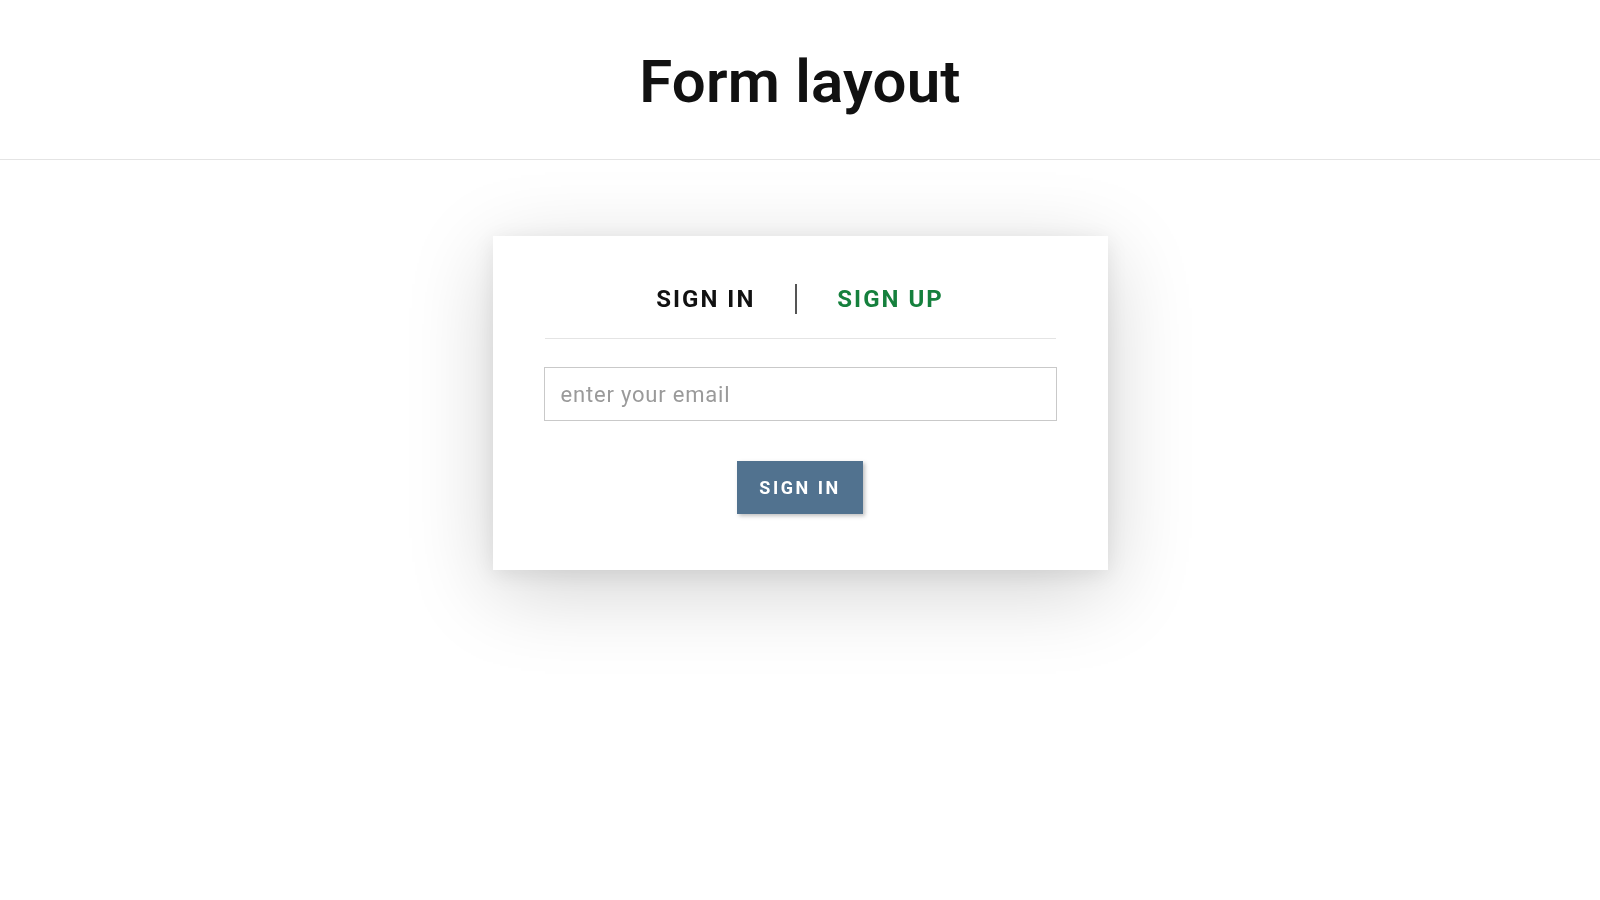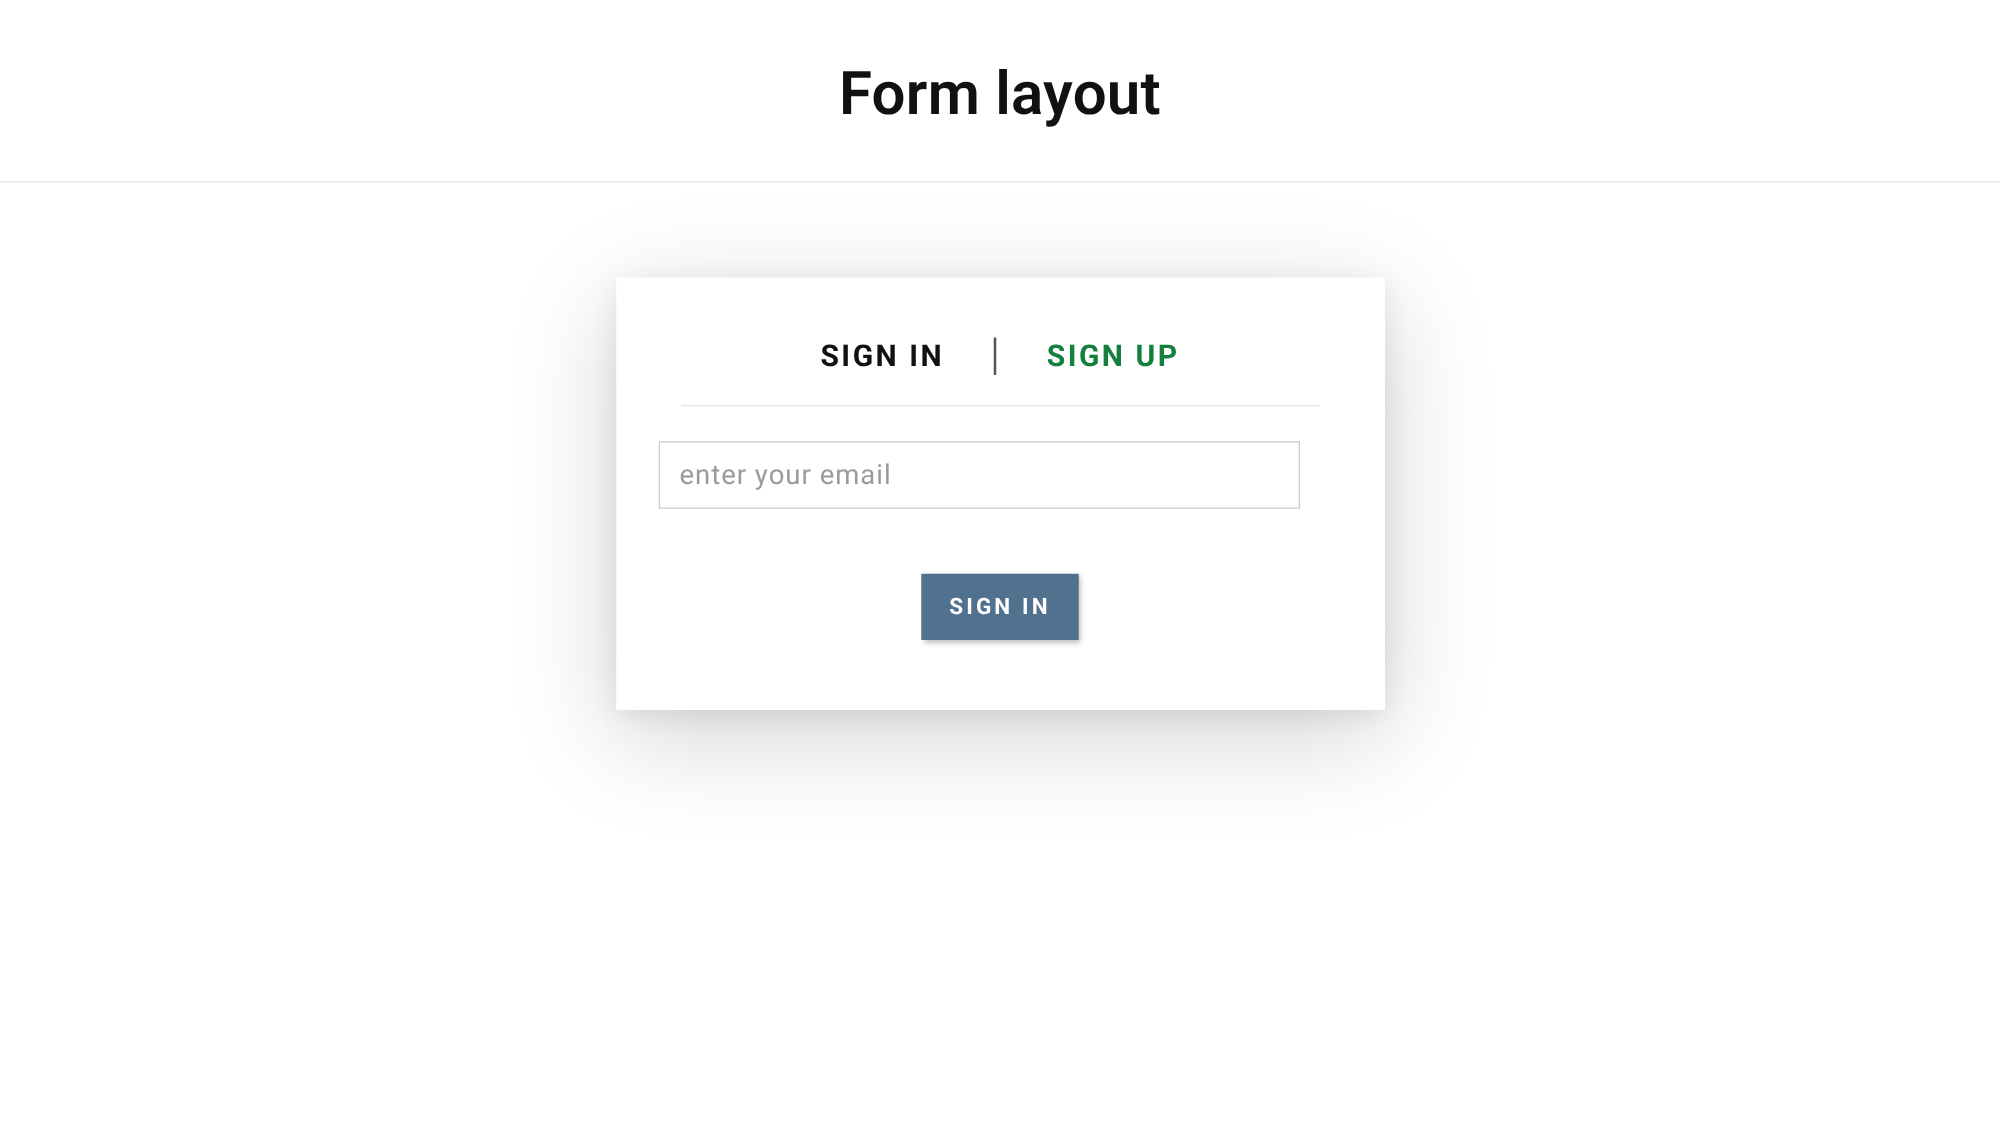--- a/index.html
+++ b/index.html
@@ -13,21 +13,21 @@
       width: 1600px;
       height: 900px;
       overflow: hidden;
     }
     .page-header {
       text-align: center;
       padding: 46px 0 42px 0;
       border-bottom: 1px solid #e4e4e4;
     }
     .page-header h1 {
-      font-size: 48px;
+      font-size: 60px;
       font-weight: 600;
       color: #111;
       letter-spacing: 0.2px;
     }
     .stage {
       display: flex;
       justify-content: center;
       padding-top: 76px;
     }
     .card {
@@ -70,21 +70,22 @@
     .description {
       font-size: 22px;
       line-height: 1.5;
       color: #8a8a8a;
       text-align: center;
       letter-spacing: 0.8px;
       margin: 0 8px 30px 8px;
     }
     .field-wrap {
       display: flex;
-      margin-bottom: 52px;
+      justify-content: center;
+      margin-bottom: 40px;
     }
     .email-input {
       width: 513px;
       height: 54px;
       border: 1px solid #c9c9c9;
       padding: 0 16px;
       font-size: 22px;
       font-family: inherit;
       color: #333;
       letter-spacing: 0.5px;

